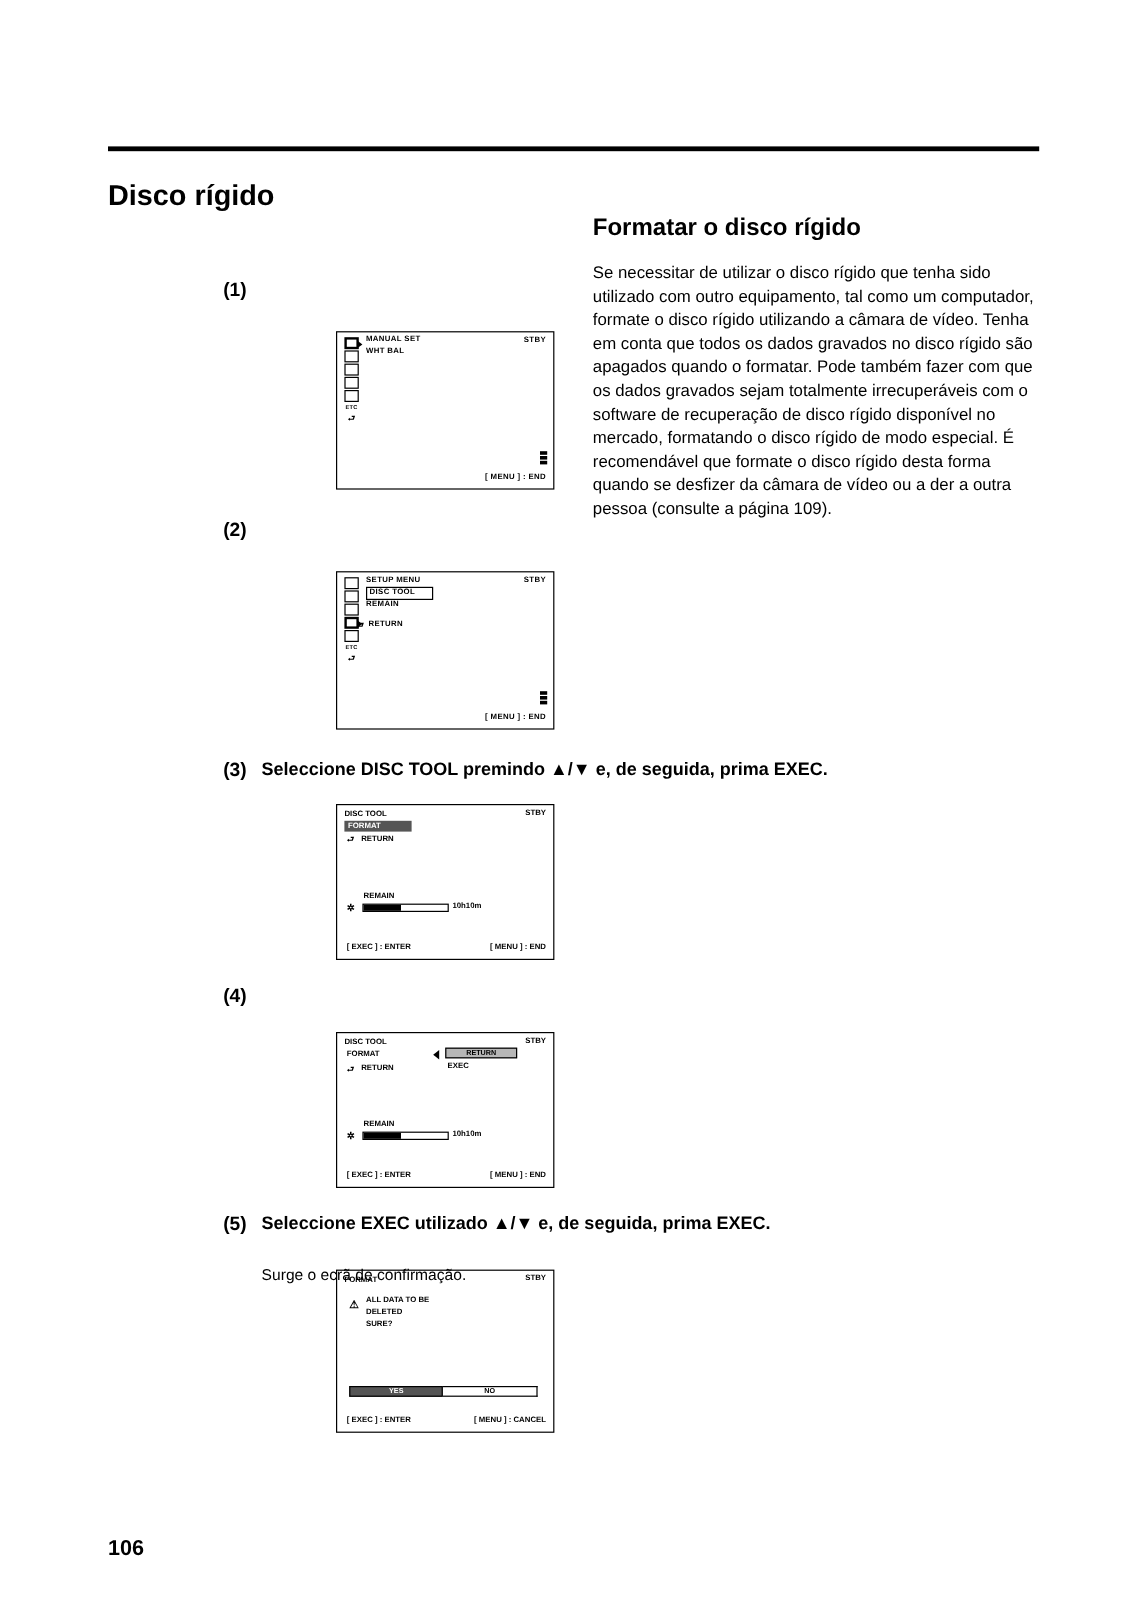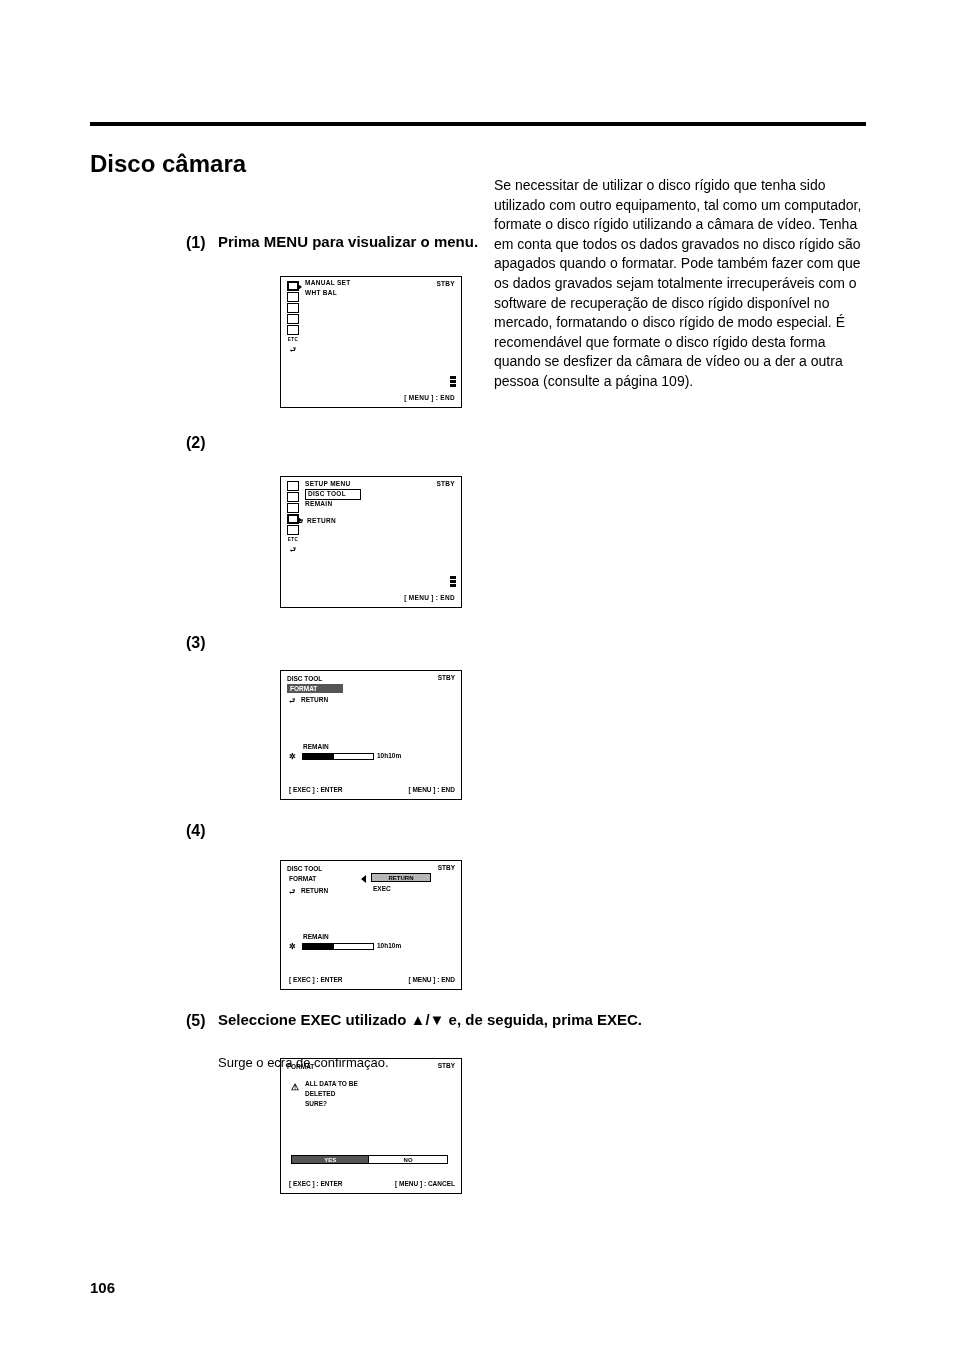--- a/index.html
+++ b/index.html
@@ -25,21 +25,21 @@
     left: 0;
     top: 122px;
     width: 776px;
     border-top: 4px solid #000;
   }
   .pgnum {
     position: absolute;
     left: 0;
     top: 1278px;
     font-weight: bold;
-    font-size: 15px;
+    font-size: 18px;
   }
 
   
   .chapter {
     position: absolute;
     left: 0;
     top: 148px;
     font-size: 24px;
     font-weight: bold;
   }
@@ -236,30 +236,28 @@
     font-weight: bold;
     margin-bottom: 14px;
   }
 </style>
 </head>
 <body>
 
 <div class="page">
   <div class="hr-top"></div>
 
-  <div class="chapter">Disco câmara</div>
+  <div class="chapter">Disco rígido</div>
 
   <div class="rightcol">
+    <h2>Formatar o disco rígido</h2>
     <p>Se necessitar de utilizar o disco rígido que tenha sido utilizado com outro equipamento, tal como um computador, formate o disco rígido utilizando a câmara de vídeo. Tenha em conta que todos os dados gravados no disco rígido são apagados quando o formatar. Pode também fazer com que os dados gravados sejam totalmente irrecuperáveis com o software de recuperação de disco rígido disponível no mercado, formatando o disco rígido de modo especial. É recomendável que formate o disco rígido desta forma quando se desfizer da câmara de vídeo ou a der a outra pessoa (consulte a página 109).</p>
   </div>
 
   <div class="stepnum" style="top:232px">(1)</div>
-  <div class="steptxt" style="top:232px">
-    <span>Prima MENU para visualizar o menu.</span>
-  </div>
 
   <div class="lcd" style="top:276px">
     <div class="iconcol">
       <div class="sel"></div>
       <div></div>
       <div></div>
       <div></div>
       <div></div>
       <div class="etc">ETC</div>
       <div class="ret">⮐</div>
@@ -295,20 +293,23 @@
     <span style="position:absolute; right:6px; top:3px; font-size:6.5px">STBY</span>
     <span style="position:absolute; right:6px; bottom:4px; font-size:6.5px">[ MENU ] : END</span>
     <div class="battbar" style="bottom:20px">
         <div></div>
         <div></div>
         <div></div>
       </div>
   </div>
 
   <div class="stepnum" style="top:632px">(3)</div>
+  <div class="steptxt" style="top:632px">
+    <span>Seleccione DISC TOOL premindo </span><span class="inline-up"></span>/<span class="inline-down"></span><span> e, de seguida, prima EXEC.</span>
+  </div>
 
   <div class="lcd2" style="top:670px">
     <span class="hdr">DISC TOOL</span>
     <span style="position:absolute; right:6px; top:3px; font-size:6.5px">STBY</span>
     <span class="selbar" style="left:6px; top:13px; width:56px">FORMAT</span>
     <span class="ret" style="top:25px">⮐</span>
     <span class="item" style="top:25px">RETURN</span>
     <span class="gear" style="top:81px">✲</span>
     <span class="slider-lbl" style="left:22px; top:72px">REMAIN</span>
     <div class="slider" style="top:82px"></div>

